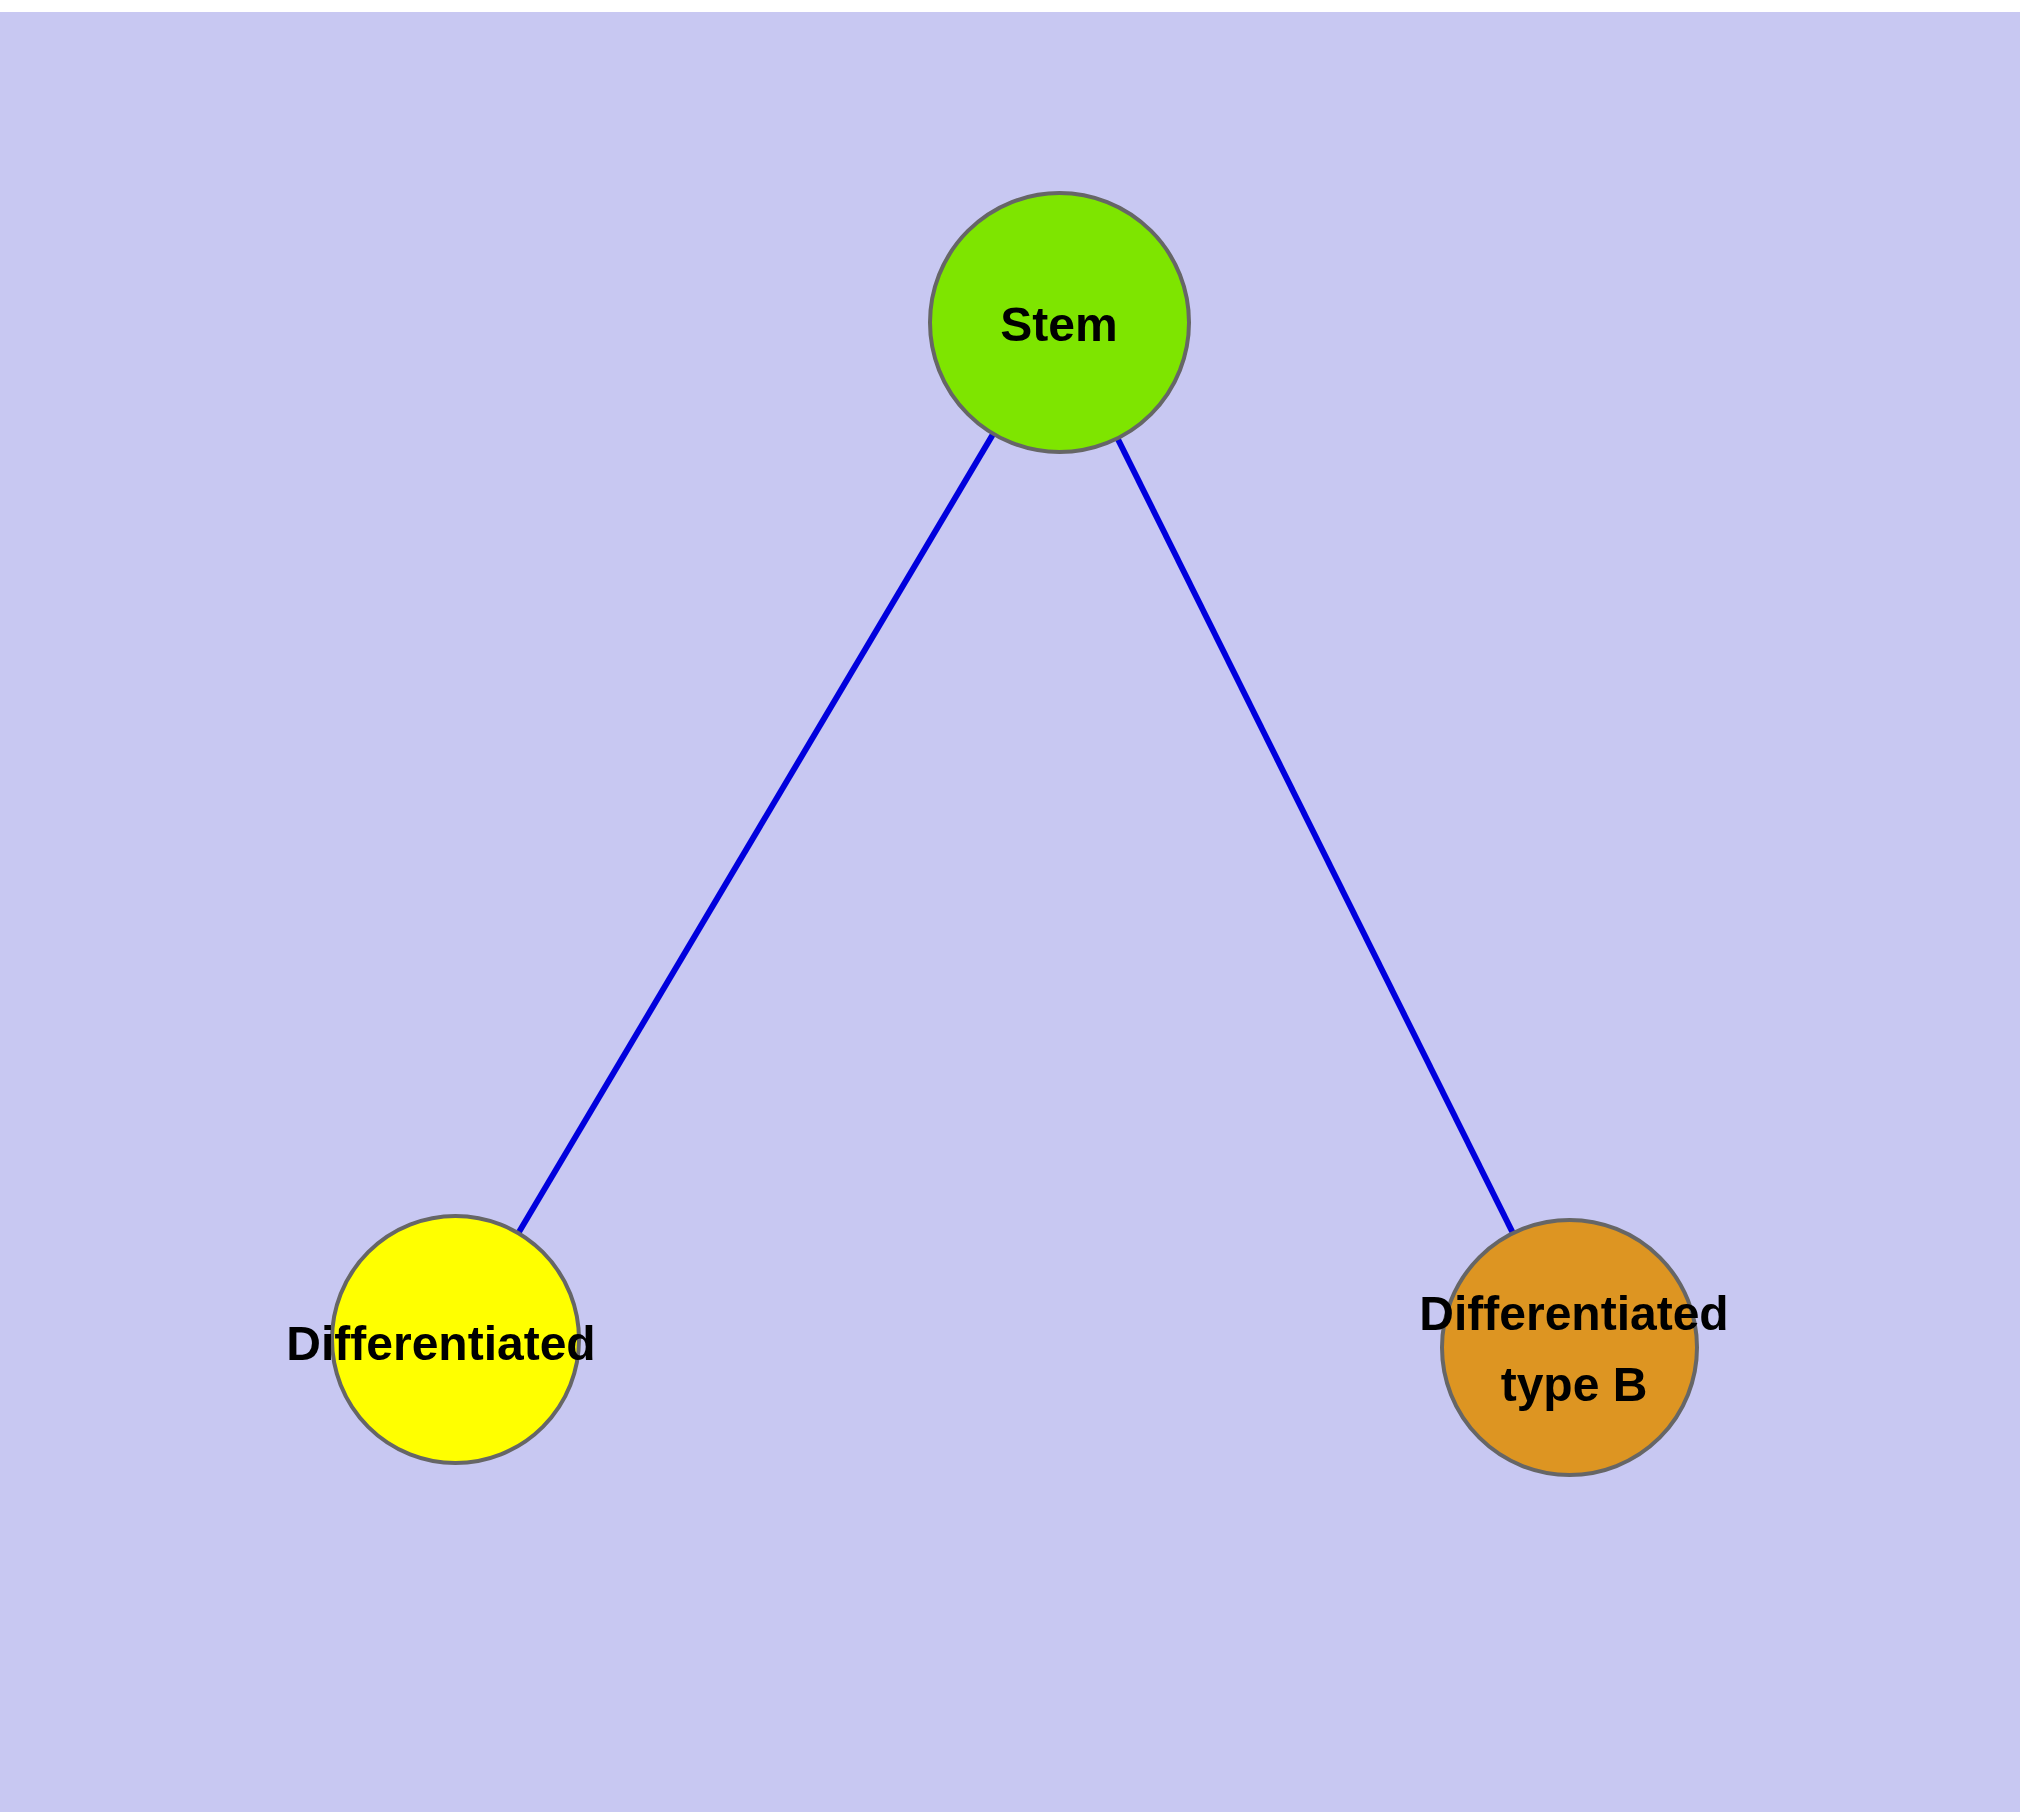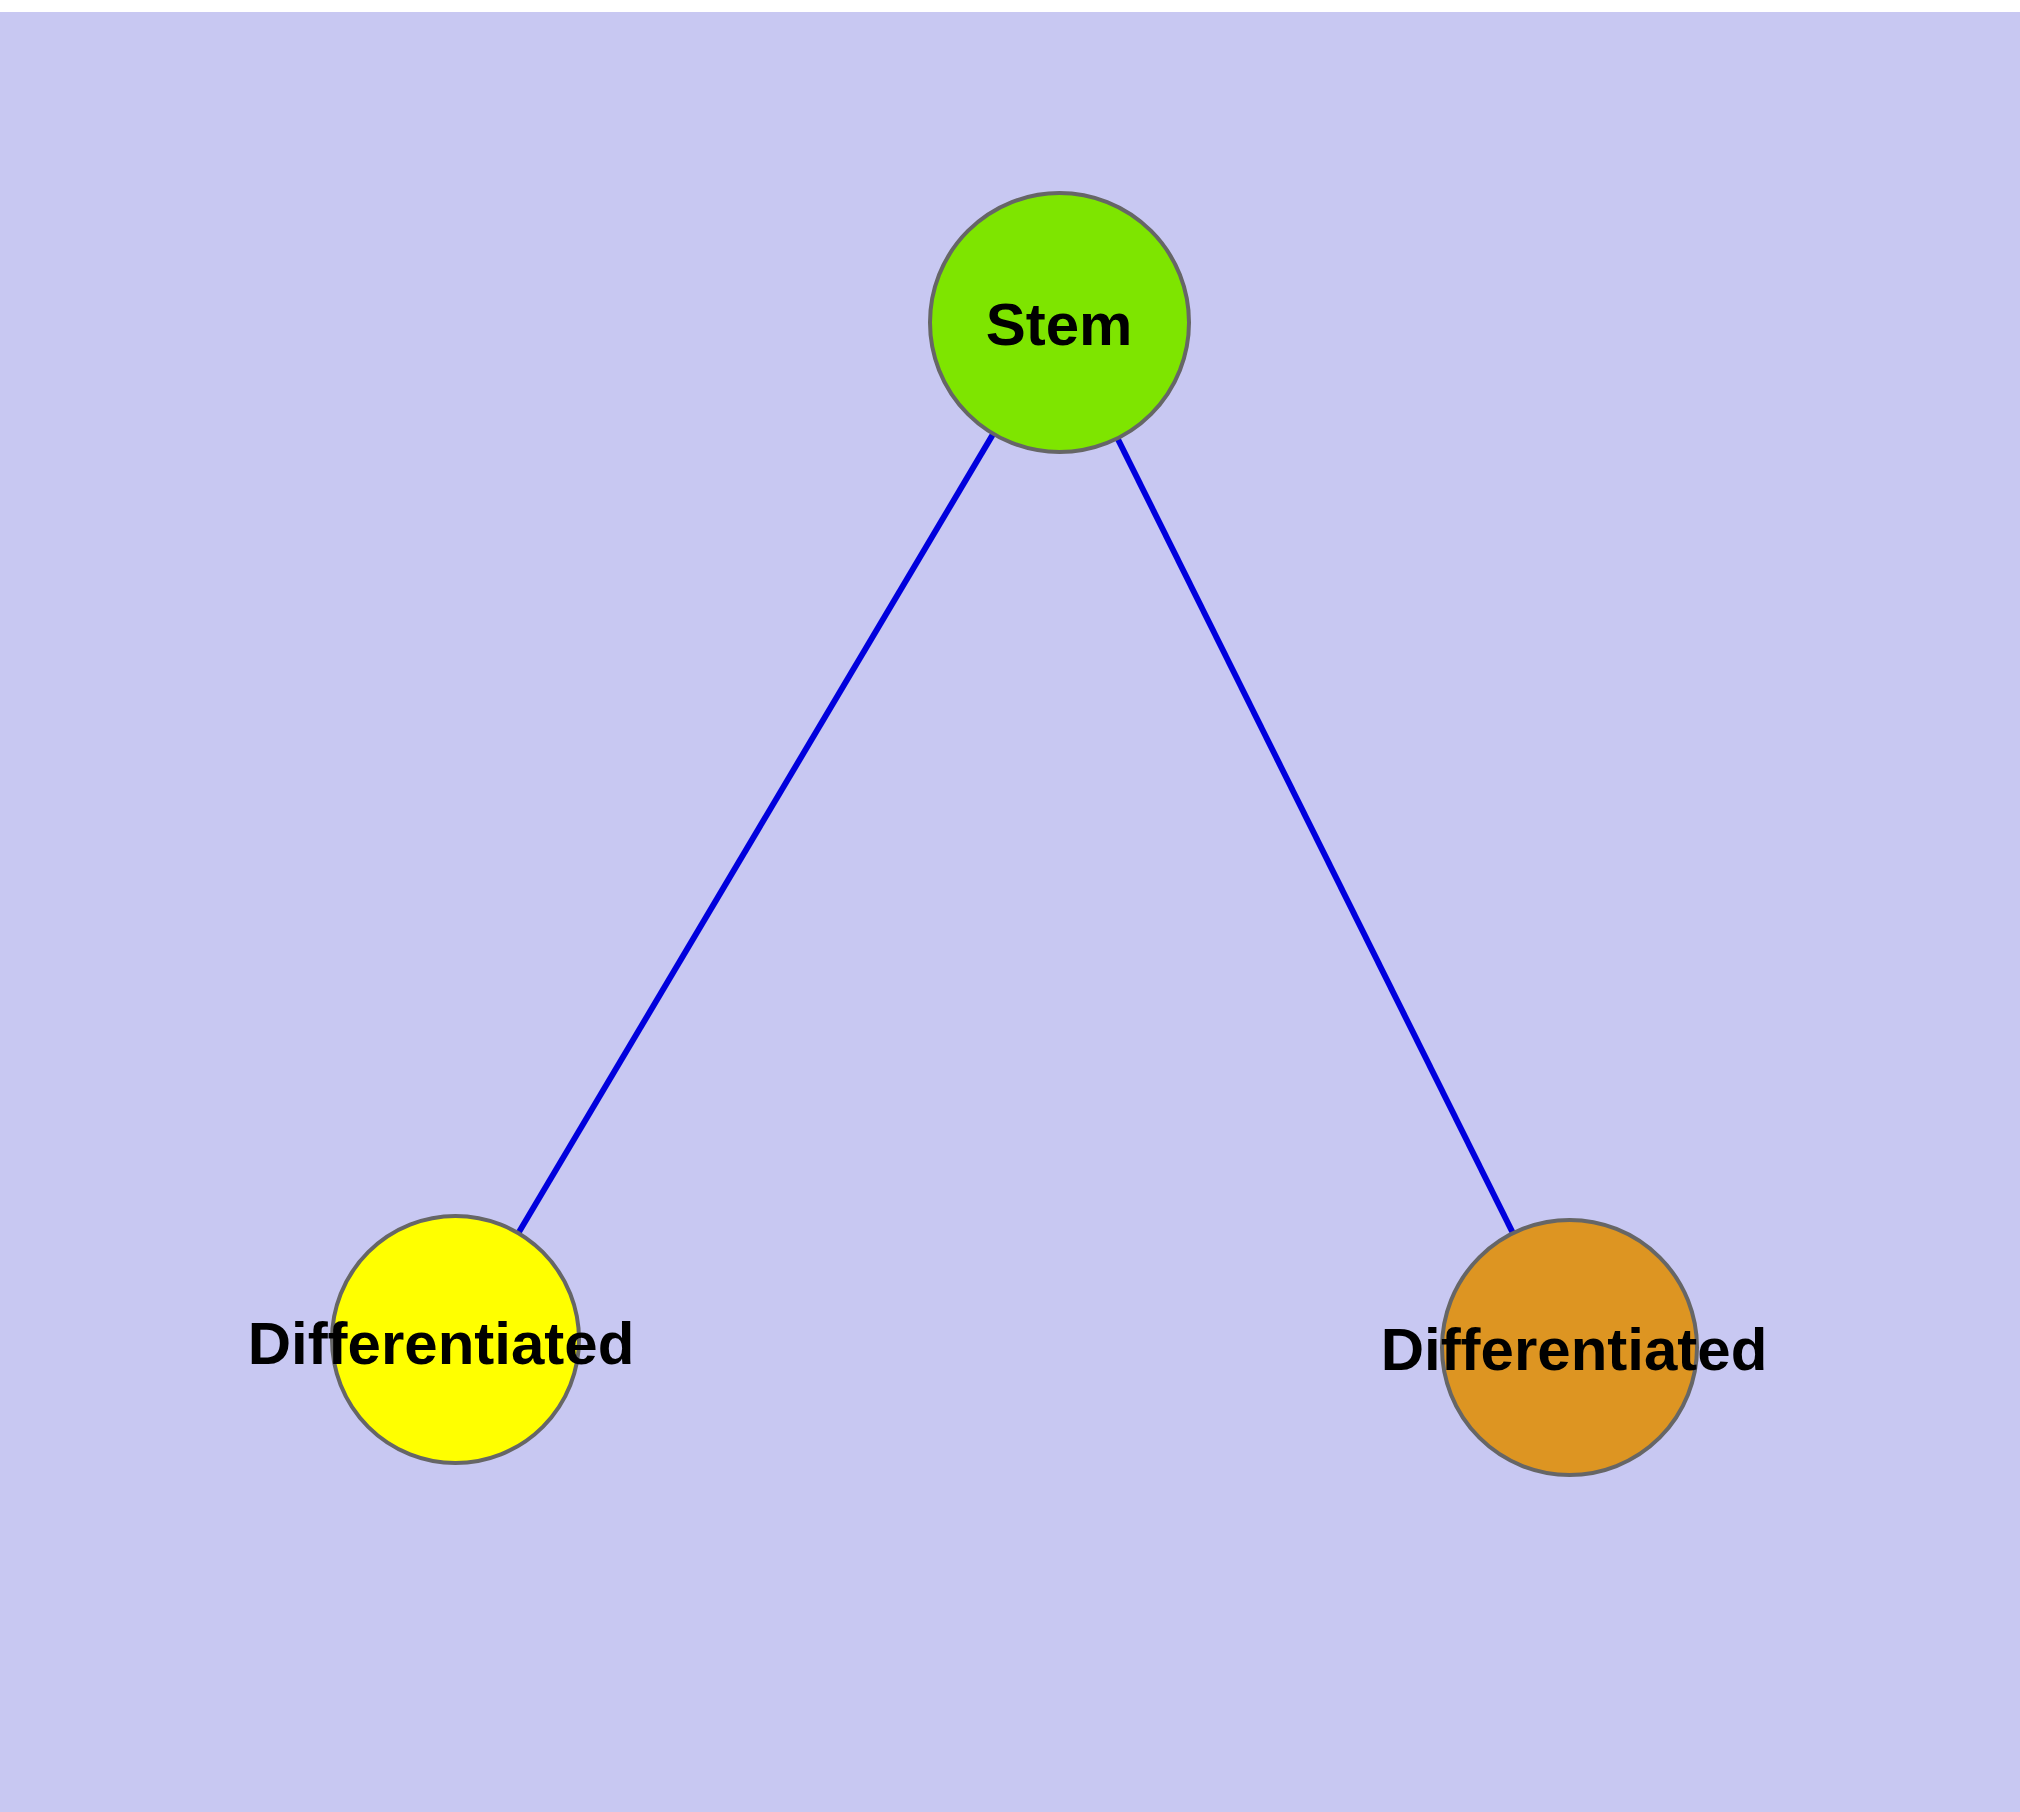--- a/index.html
+++ b/index.html
@@ -39,21 +39,21 @@
     box-sizing: border-box;
   }
   .node-stem   { left: 928px; top: 191px;  width: 263px; height: 263px; }
   .node-type-a { left: 330px;  top: 1214px; width: 251px; height: 251px; }
   .node-type-b { left: 1440px; top: 1218px; width: 259px; height: 259px; }
   .node-label {
     position: absolute;
     transform: translate(-50%, -50%);
     text-align: center;
     font-weight: bold;
-    font-size: 60px;
+    font-size: 48px;
     line-height: 71px;
     color: #000000;
     white-space: nowrap;
     pointer-events: none;
   }
   .label-stem   { left: 1059px; top: 324px; }
   .label-type-a { left: 441px;  top: 1343px; }
   .label-type-b { left: 1574px; top: 1349px; }
 </style>
 </head>
@@ -79,16 +79,17 @@
   <div class="node-label label-stem" style="color: rgb(0, 0, 0);">
     <div>Stem</div>
   </div>
 
   <div class="node-label label-type-a" style="color: rgb(0, 0, 0);">
     <div>Differentiated</div>
   </div>
 
   <div class="node-label label-type-b" style="color: rgb(0, 0, 0);">
     <div>Differentiated</div>
+    <div>type B</div>
   </div>
 
 </div>
 
 
 </body></html>

